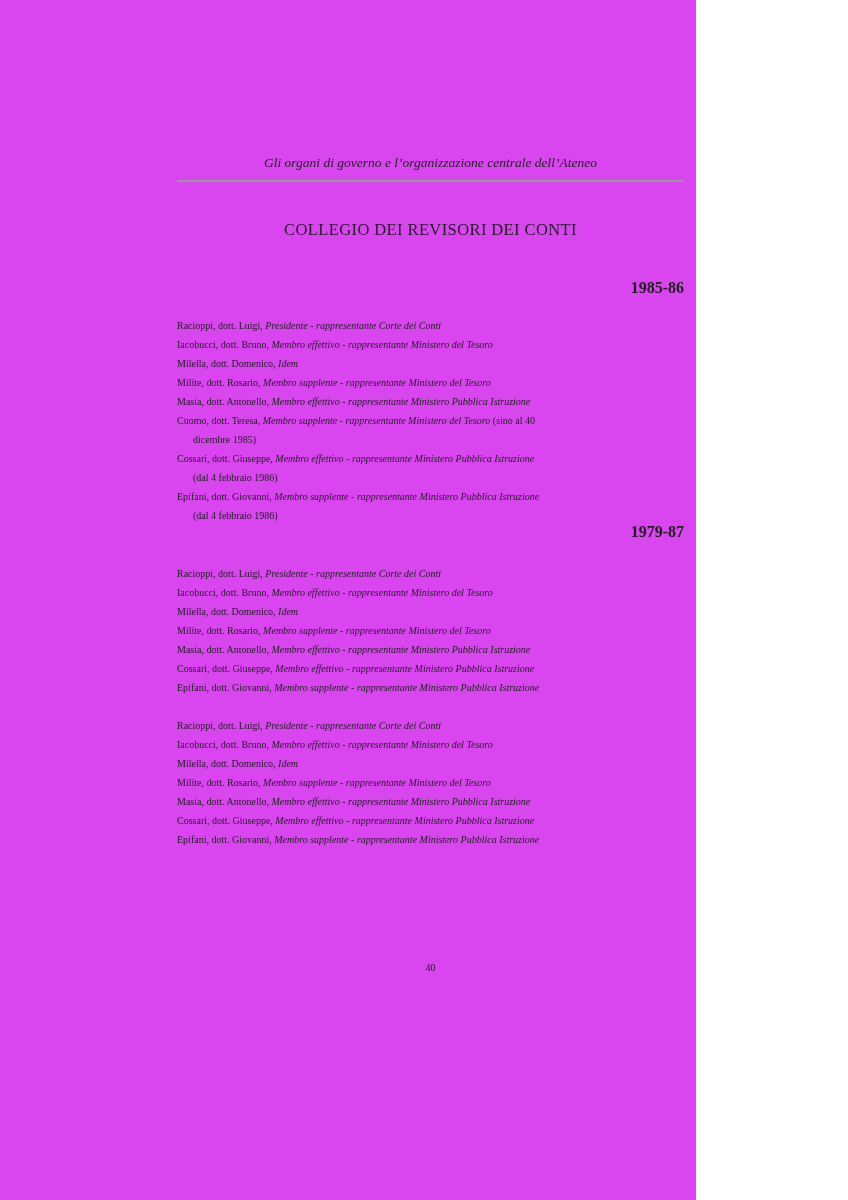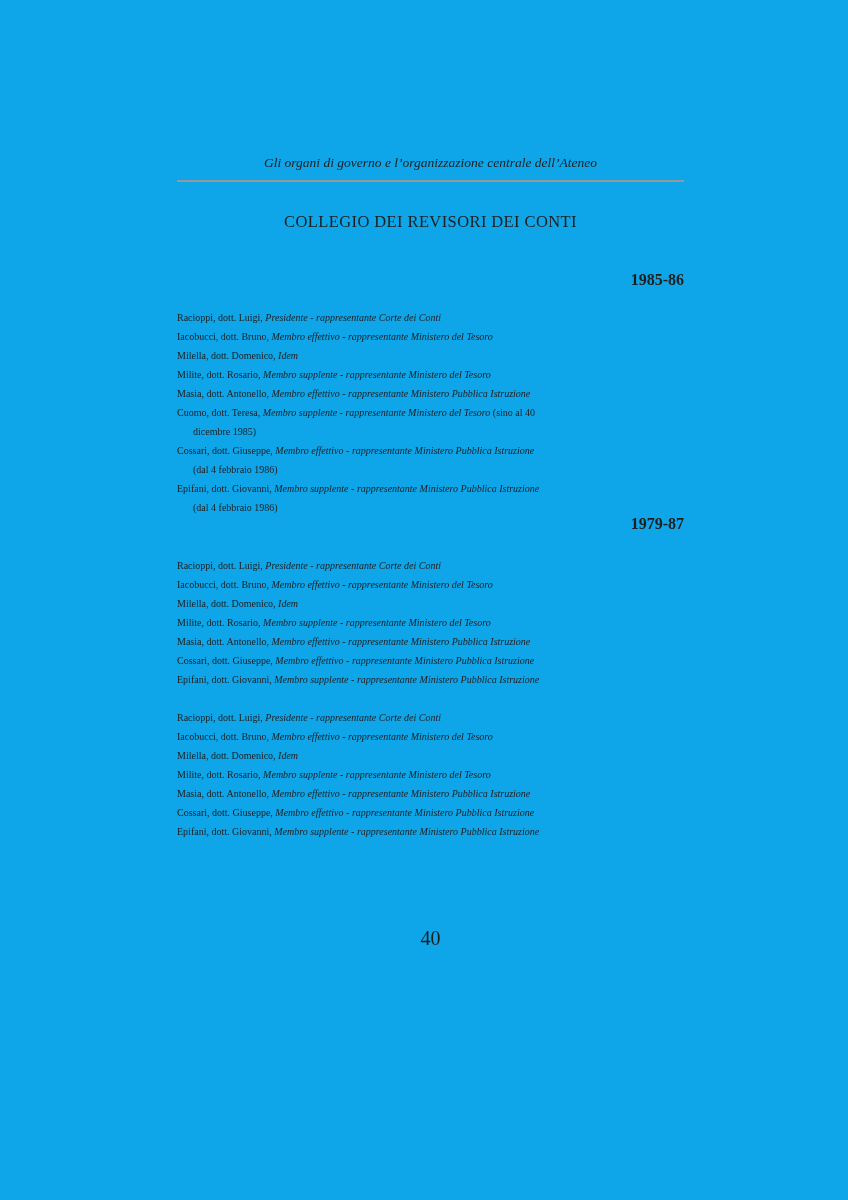--- a/index.html
+++ b/index.html
@@ -1,20 +1,20 @@
 <!DOCTYPE html>
 <html><head>
 <meta charset="utf-8">
 <style>
   html, body { margin: 0; padding: 0; background: #ffffff; }
   .page {
     position: relative;
-    width: 848px;
+    width: 696px;
     height: 1200px;
-    background: #0ea5e9;
+    background: #d946ef;
     box-sizing: border-box;
     padding-top: 154px;
     font-family: "Liberation Serif", "DejaVu Serif", serif;
     color: #1f1f1f;
     overflow: hidden;
   }
   .content {
     margin-left: 177px;
     width: 507px;
   }
@@ -25,21 +25,21 @@
     text-align: center;
     white-space: nowrap;
   }
   .head-rule {
     margin: 9px 0 0 0;
     border: 0;
     border-top: 2px solid #989898;
     height: 0;
   }
   .main-title {
-    margin: 30px 0 0 0;
+    margin: 38px 0 0 0;
     font-size: 16.5px;
     font-weight: normal;
     letter-spacing: 0.4px;
     line-height: 20px;
     text-align: center;
     white-space: nowrap;
   }
   .year {
     margin: 0;
     font-size: 16px;
@@ -54,23 +54,23 @@
   .year-section:nth-of-type(2) .entries { margin-top: 22px; }
   .year-section:nth-of-type(3) .entries { margin-top: 19px; }
   .line {
     font-size: 10px;
     line-height: 19px;
     white-space: nowrap;
   }
   .line.indent { padding-left: 16px; }
   .line .it { font-style: italic; }
   .page-number {
-    margin-top: 88px;
+    margin-top: 110px;
     text-align: center;
-    font-size: 20px;
+    font-size: 10px;
     line-height: 18px;
   }
 </style>
 </head>
 <body>
 
 <div class="page">
   <div class="content">
     <div class="running-head">Gli organi di governo e l’organizzazione centrale dell’Ateneo</div>
     <hr class="head-rule">

